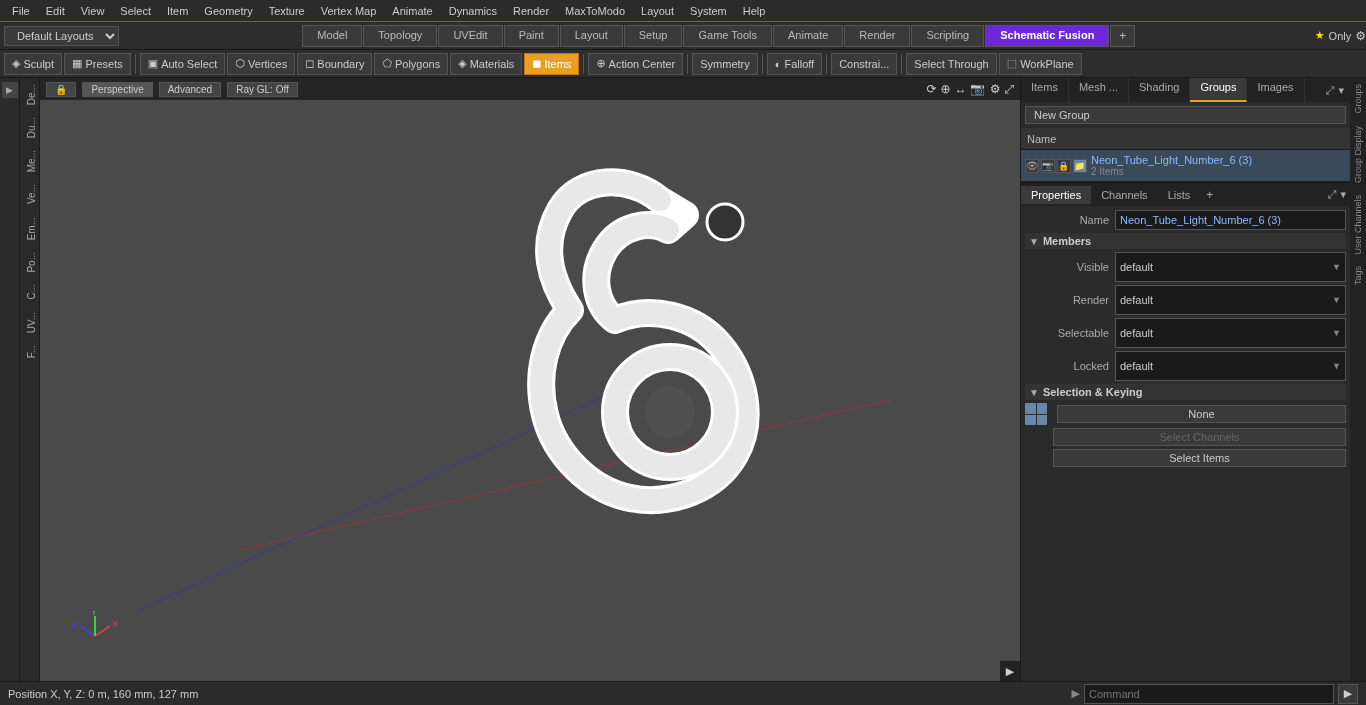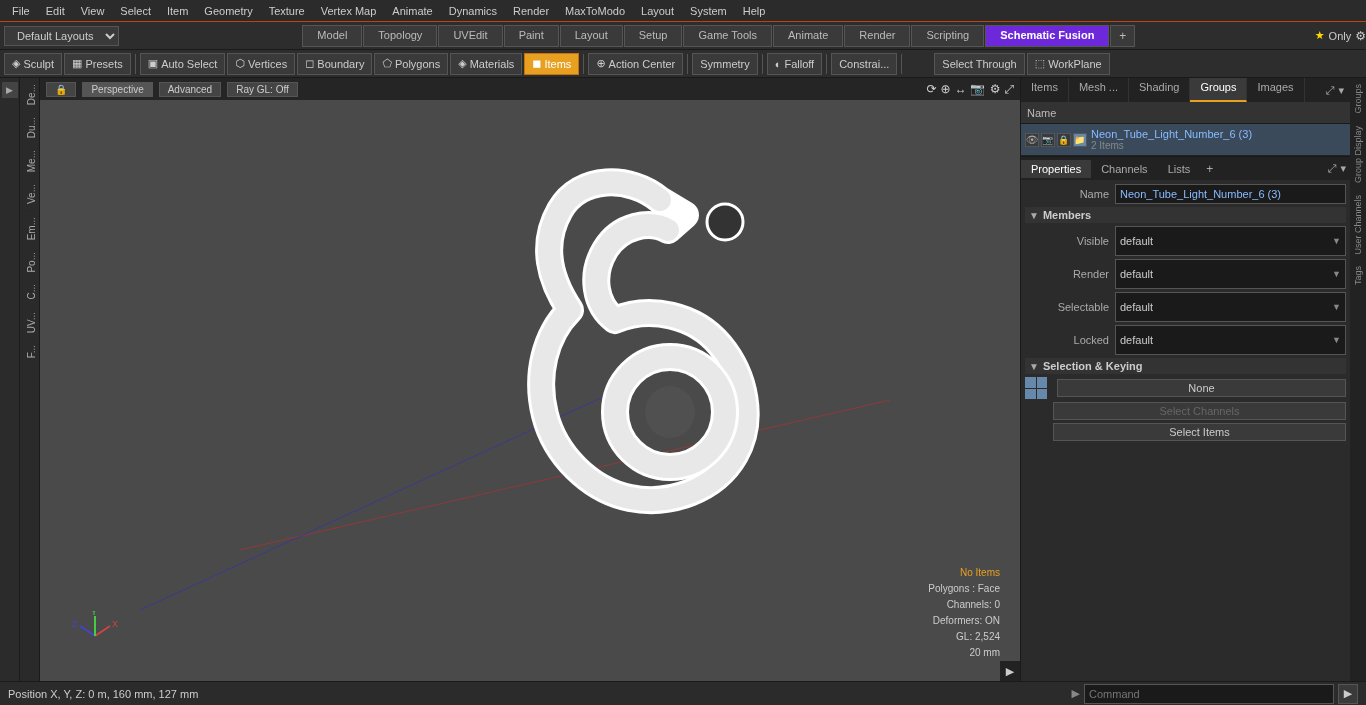--- a/index.html
+++ b/index.html
@@ -18,21 +18,21 @@
     .layout-tab-plus { padding: 3px 8px; background: #3a3a3a; color: #bbb; font-size: 12px; cursor: pointer; border: 1px solid #555; }
     .layout-star { color: gold; margin-right: 4px; }
     .layout-only { color: #ccc; font-size: 11px; margin-right: 4px; }
     .layout-gear { color: #ccc; font-size: 12px; cursor: pointer; }
 
     
     #toolbar-row { display: flex; align-items: center; background: #2d2d2d; height: 28px; border-bottom: 1px solid #1a1a1a; padding: 0 4px; gap: 2px; }
     .toolbar-btn { display: flex; align-items: center; gap: 3px; padding: 2px 7px; background: #3a3a3a; border: 1px solid #555; color: #ccc; font-size: 11px; cursor: pointer; height: 22px; }
     .toolbar-btn.active { background: #e8a020; color: #fff; border-color: #c87010; }
     .toolbar-separator { width: 1px; background: #555; height: 20px; margin: 0 2px; }
-    .toolbar-select-through { padding: 2px 7px; background: #3a3a3a; border: 1px solid #555; color: #ccc; font-size: 11px; cursor: pointer; height: 22px; margin-left: 28px; }
+    .toolbar-select-through { padding: 2px 7px; background: #3a3a3a; border: 1px solid #555; color: #ccc; font-size: 11px; cursor: pointer; height: 22px; }
     .toolbar-workplane { display: flex; align-items: center; gap: 3px; padding: 2px 7px; background: #3a3a3a; border: 1px solid #555; color: #ccc; font-size: 11px; cursor: pointer; height: 22px; }
 
     
     #main-area { display: flex; height: calc(705px - 22px - 28px - 28px - 24px); }
 
     
     #left-sidebar { width: 20px; background: #2b2b2b; border-right: 1px solid #1a1a1a; display: flex; flex-direction: column; align-items: center; padding-top: 4px; gap: 1px; }
     .left-icon { width: 16px; height: 16px; background: #444; display: flex; align-items: center; justify-content: center; font-size: 8px; color: #aaa; cursor: pointer; }
 
     
@@ -325,46 +325,39 @@
           <line x1="25" y1="25" x2="40" y2="15" stroke="#cc4444" stroke-width="2"></line>
           <text x="42" y="16" fill="#cc4444" font-size="9">X</text>
           <line x1="25" y1="25" x2="10" y2="15" stroke="#4444cc" stroke-width="2"></line>
           <text x="2" y="16" fill="#4444cc" font-size="9">Z</text>
           <line x1="25" y1="25" x2="25" y2="5" stroke="#44cc44" stroke-width="2"></line>
           <text x="21" y="4" fill="#44cc44" font-size="9">Y</text>
         </svg>
       </div>
     </div>
 
-    <div id="status-info">
-      <div id="no-items">No Items</div>
-      <div>Polygons : Face</div>
-      <div>Channels: 0</div>
-      <div>Deformers: ON</div>
-      <div>GL: 2,524</div>
-      <div>20 mm</div>
-    </div>
 
     <div style="position:absolute;bottom:0;right:0;width:20px;height:20px;background:#222;display:flex;align-items:center;justify-content:center;cursor:pointer;">▶</div>
   </div>
 
   <div id="right-panel">
 
     <div id="right-tabs">
       <div class="right-tab">Items</div>
       <div class="right-tab">Mesh ...</div>
       <div class="right-tab">Shading</div>
       <div class="right-tab active">Groups</div>
       <div class="right-tab">Images</div>
       <div class="right-tab-icons">
         <span class="right-tab-icon">⤢</span>
         <span class="right-tab-icon">▾</span>
       </div>
     </div>
 
+    <div id="new-group-btn">New Group</div>
 
     <div id="groups-list-header">
       <span class="groups-list-col">Name</span>
     </div>
 
     <div id="group-item" style="background:#3a4a5a;">
       <div class="group-item-icons">
         <div class="group-icon" style="background:#3a3a3a; color:#aaa; font-size:10px;">👁</div>
         <div class="group-icon" style="background:#3a3a3a; color:#aaa; font-size:9px;">📷</div>
         <div class="group-icon" style="background:#3a3a3a; color:#aaa; font-size:9px;">🔒</div>

